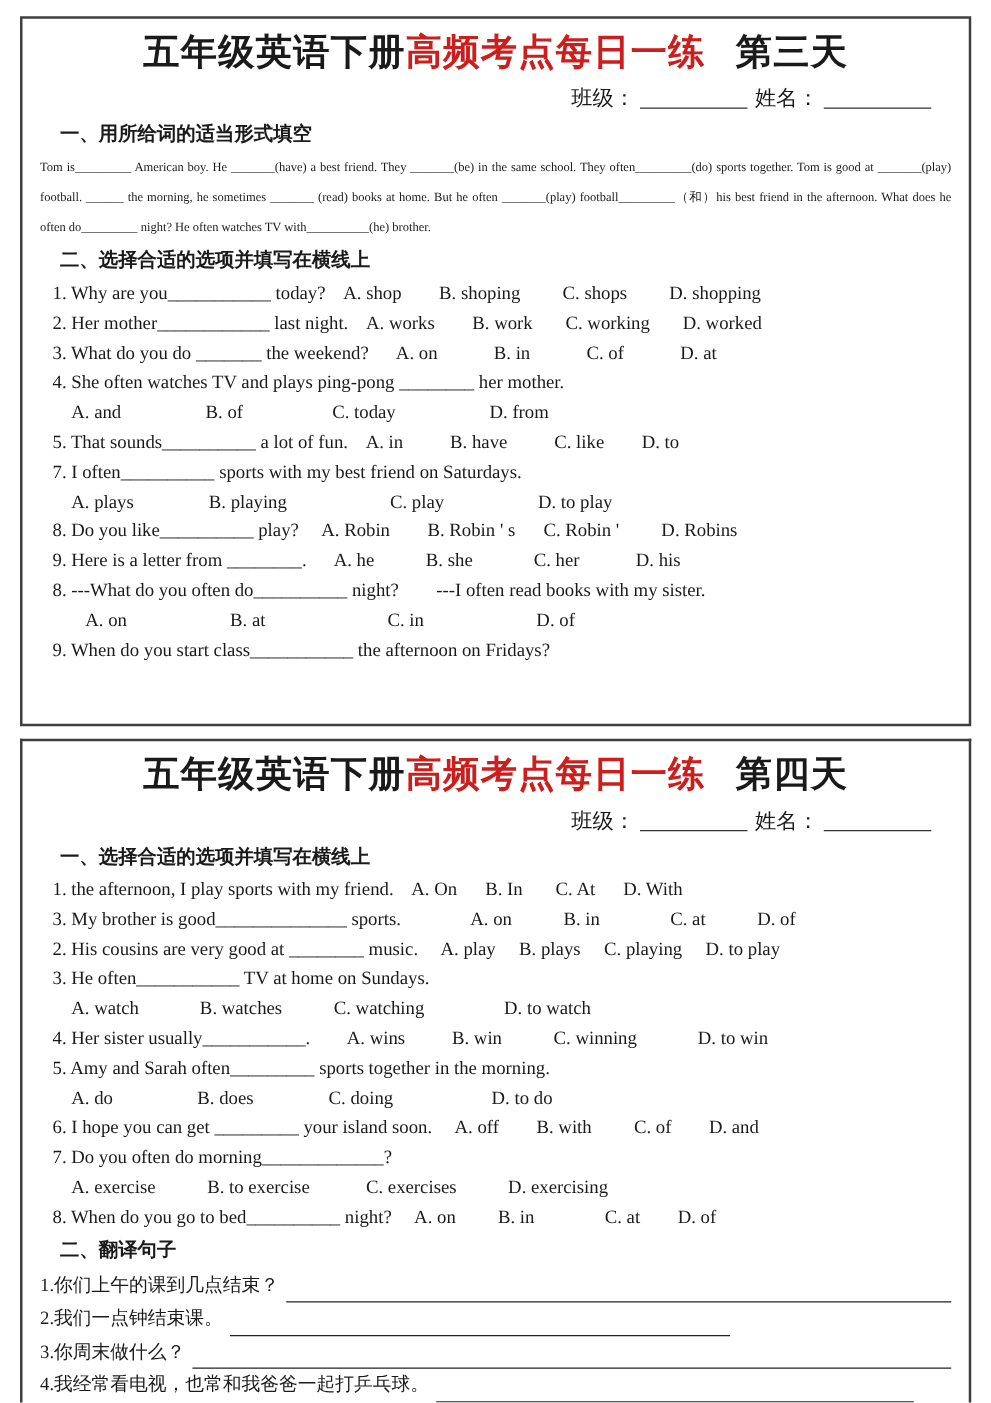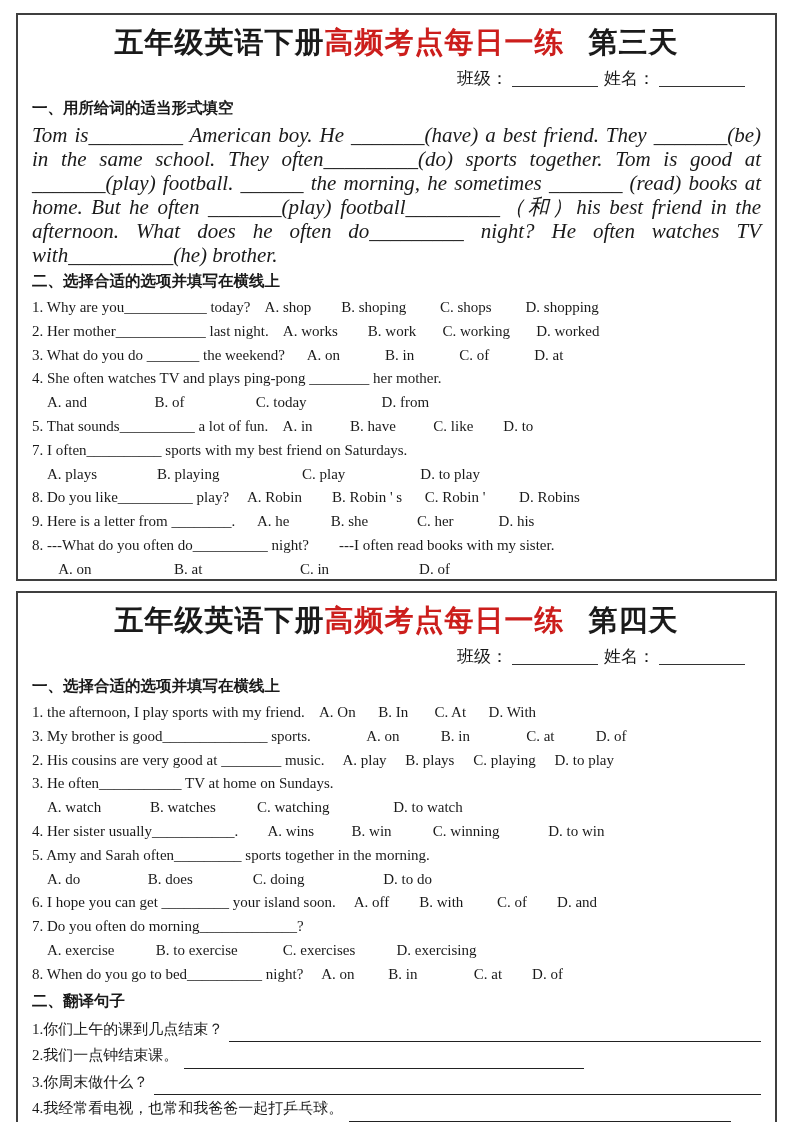--- a/index.html
+++ b/index.html
@@ -27,28 +27,28 @@
   .title .day{ margin-left:24px; }
   .idrow{
     display:flex; justify-content:flex-end; 
     font-size:17px; line-height:24px; padding-right:10px; margin:4px 0 6px;
   }
   .idrow .blank{
     display:inline-block; width:86px; height:19px;
     border-bottom:1.5px solid #333; margin:0 6px 0 4px;
   }
   .sec-heading{
-    font-size:15.5px; font-weight:bold; margin:3px 0 4px; line-height:22px;
+    font-size:15.5px; font-weight:bold; margin:3px 16px 4px; line-height:22px;
   }
   .para{
-    font-size:21px; line-height:24px; text-align:justify;
-    margin:0 0 2px; word-break:break-word;font-style:italic;
+    font-size:10px; line-height:24px; text-align:justify;
+    margin:0 0 2px; word-break:break-word;
   }
   .qlist .qline{
-    font-size:15px; line-height:23.8px; white-space:pre-wrap;
+    font-size:15px; line-height:23.8px; white-space:pre-wrap;margin-left:10px;
   }
   .tlist{ margin-top:2px; }
   .tline-row{
     display:flex; align-items:flex-end;
     font-size:15px; line-height:26.5px;
   }
   .tlabel{ white-space:nowrap; }
   .tfill{
     flex:1 1 auto; height:20px; margin-left:6px;
     border-bottom:1.3px solid #222;

